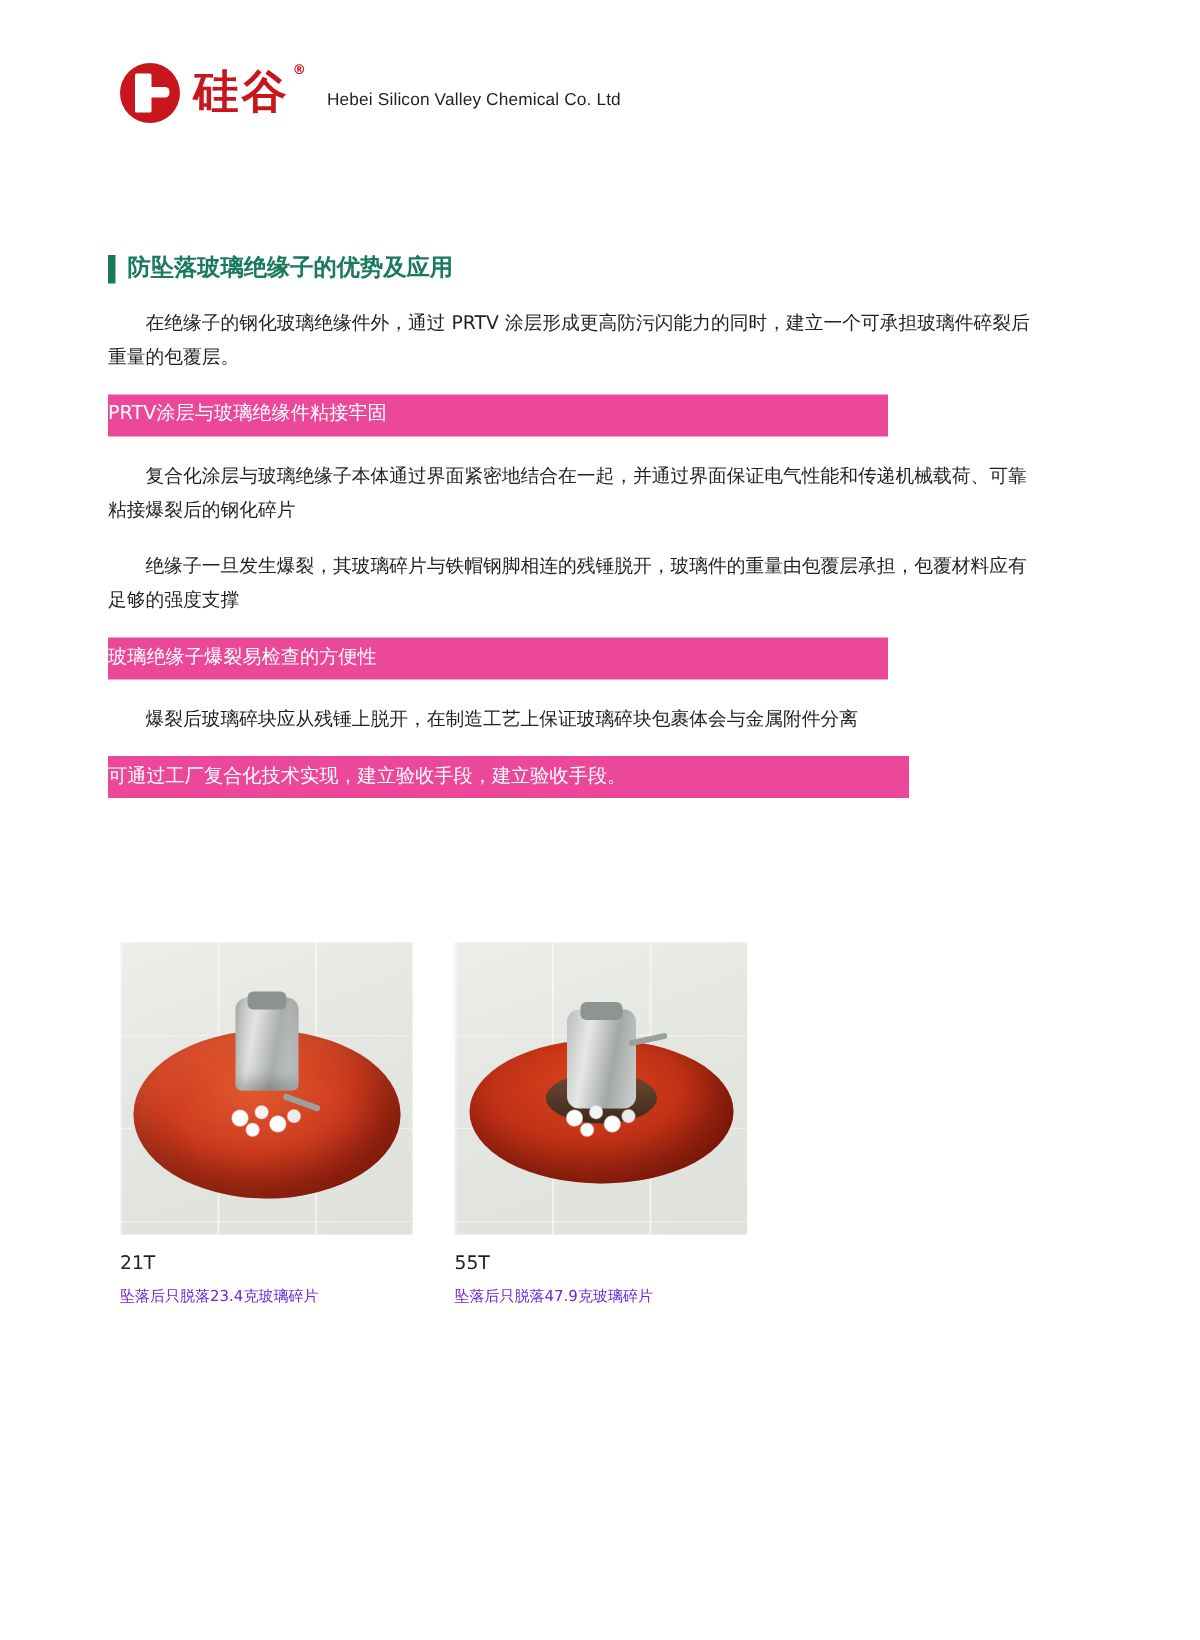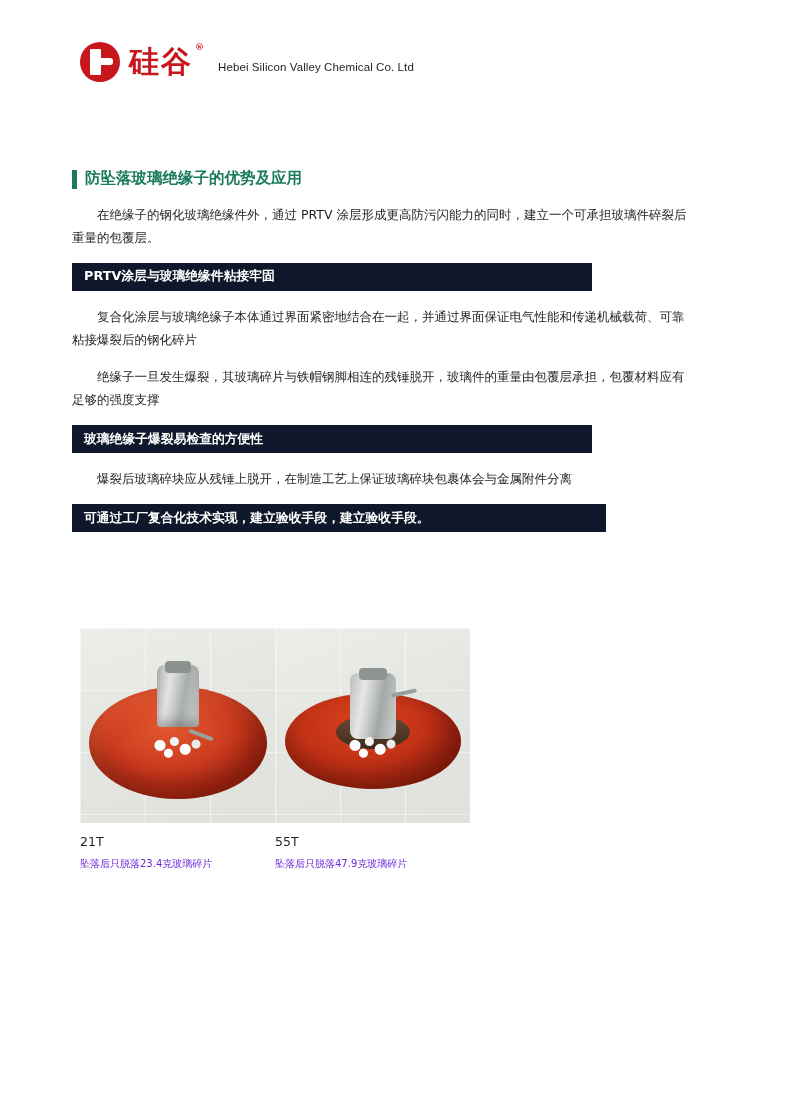--- a/index.html
+++ b/index.html
@@ -78,67 +78,67 @@
   }
 
   
   .content {
     position: absolute;
     top: 170px;
     left: 72px;
     width: 656px;
   }
   .section-title {
-    font-family: Liberation Mono, monospace;
+    font-family: Liberation Serif, serif;
     font-size: 15.5px;
     font-weight: bold;
     color: #1a7a5e;
     padding-left: 8px;
     border-left: 5px solid #1a7a5e;
     line-height: 1.2;
     margin-bottom: 14px;
   }
   .para {
     font-family: "DejaVu Sans", sans-serif;
     font-size: 12.5px;
     line-height: 1.85;
     color: #231f20;
     text-indent: 2em;
     margin: 0 0 14px 0;
     width: 620px;
   }
   .bar {
-    background: #0f172a;
+    background: #ec4899;
     color: #ffffff;
     font-family: "DejaVu Sans", sans-serif;
     font-size: 12.8px;
     line-height: 1;
-    padding: 8px 0 8px 12px;
+    padding: 8px 0 8px 0;
     width: 520px;
     margin: 0 0 14px 0;
     box-sizing: border-box;
     height: 28px;
     display: flex;
     align-items: center;
-    font-weight: bold;
   }
   .bar.wide {
     width: 534px;
   }
   .bar.last {
     margin-bottom: 0;
   }
 
   
   .gallery {
     position: absolute;
     top: 628px;
     left: 80px;
     width: 640px;
     display: flex;
+    gap: 28px;
   }
   .item {
     width: 195px;
   }
   .photo {
     width: 195px;
     height: 195px;
     position: relative;
     overflow: hidden;
     background: #e8e9e4;

